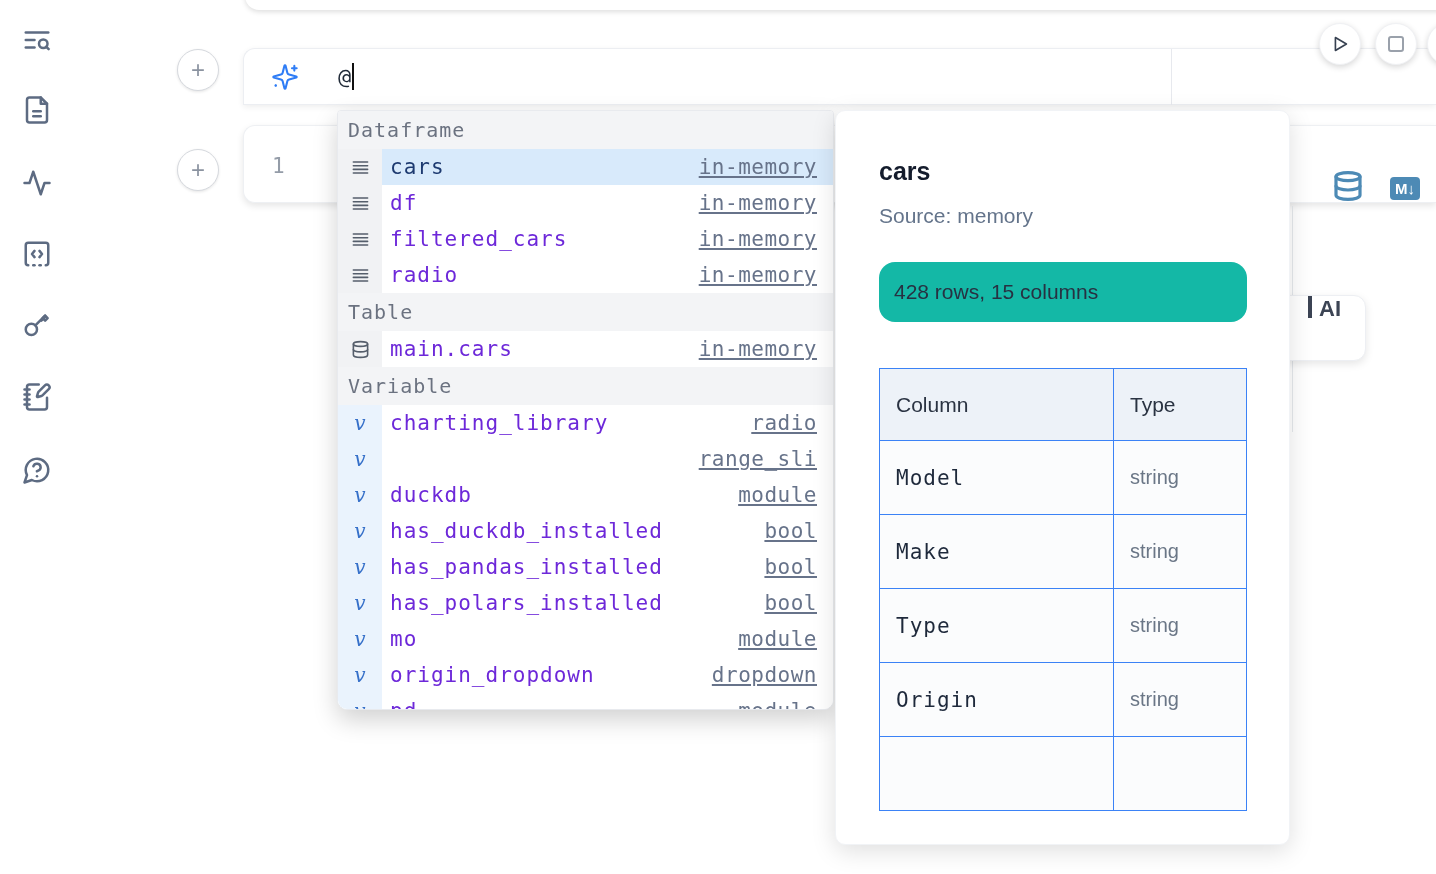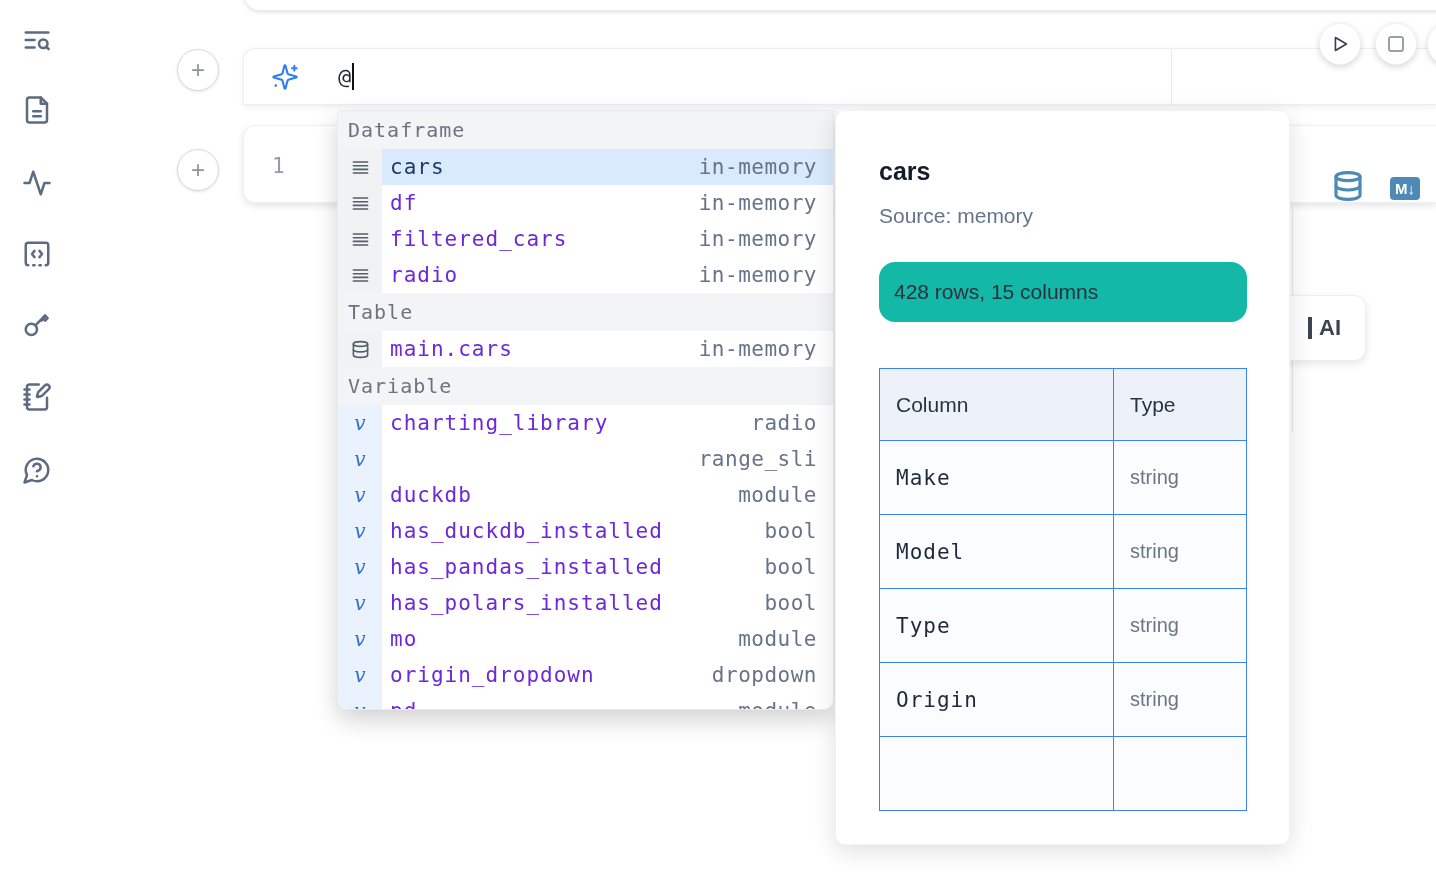--- a/index.html
+++ b/index.html
@@ -68,21 +68,21 @@
               color:#fff; font-weight:bold; font-size:15px; display:flex;
               align-items:center; justify-content:center; padding:0 3px;
               font-family:"Liberation Sans",sans-serif; cursor:pointer; }
 
   
   .bg-vline { position:absolute; left:1292px; top:206px; width:1px; height:226px;
               background:#e6e9ed; z-index:1; }
   .ai-peek-btn { position:absolute; left:1230px; top:295px; width:136px; height:66px;
                  background:#fff; border:1px solid #edeff3; border-radius:12px;
                  box-shadow:0 3px 8px rgba(0,0,0,0.10); z-index:2;
-                 display:flex; align-items:center; justify-content:flex-end;
+                 display:flex; align-items:flex-start; justify-content:flex-end;
                  padding-right:24px; cursor:pointer; }
   .ai-peek-frag { width:4px; height:22px; background:#3c4454; margin-right:7px; }
   .ai-peek-label { font-size:22px; font-weight:bold; color:#3c4454; }
 
   
   .autocomplete { position:absolute; left:337px; top:110px; width:497px; height:600px;
                   background:#fff; border:1px solid #e8eaee; border-radius:4px 4px 10px 10px;
                   box-shadow:0 10px 25px rgba(0,0,0,0.18); overflow:hidden; z-index:30; }
   .ac-header { height:38px; background:#f3f4f6; color:#6b7280;
                font-family:"DejaVu Sans Mono",monospace; font-size:20px; letter-spacing:1px;
@@ -94,21 +94,21 @@
   .ac-ico svg { width:19px; height:19px; stroke:#555e6b; fill:none;
                 stroke-width:2; stroke-linecap:round; stroke-linejoin:round; }
   .var-glyph { font-family:"DejaVu Serif", serif; font-style:italic; font-size:20px; color:#3670c9; }
   .ac-main { flex:1; min-width:0; display:flex; align-items:center;
              padding:0 16px 0 8px; overflow:hidden; }
   .ac-row.selected .ac-main { background:#d8eafb; }
   .ac-name { font-family:"DejaVu Sans Mono",monospace; font-size:21px; letter-spacing:1px;
              color:#6d28d9; white-space:pre; }
   .ac-row.selected .ac-name { color:#1d3a70; }
   .ac-type { margin-left:auto; font-family:"DejaVu Sans Mono",monospace; font-size:21px;
-             letter-spacing:0.5px; color:#67738a; white-space:pre; padding-left:12px; }
+             letter-spacing:0.5px; color:#67738a; white-space:pre; padding-left:12px;text-decoration:underline; }
 
   
   .panel { position:absolute; left:835px; top:110px; width:455px; height:735px;
            background:#fff; border:1px solid #f1f3f6; border-radius:10px;
            box-shadow:0 6px 24px rgba(0,0,0,0.13); z-index:40; padding:46px 42px 0 43px; }
   .panel-title { font-size:25px; font-weight:bold; color:#141c2c; }
   .panel-source { margin-top:18px; font-size:21px; color:#64748b; }
   .panel-pill { margin-top:34px; height:60px; background:#14b8a6; border-radius:16px;
                 display:flex; align-items:center; padding-left:15px;
                 font-size:21px; color:#273142; }
@@ -402,25 +402,25 @@
     <div class="panel-table-wrap">
       <table class="schema">
         <thead>
           <tr>
             <th>Column</th>
             <th>Type</th>
           </tr>
         </thead>
         <tbody id="schema-body">
             <tr>
-              <td class="col-name">Make</td>
+              <td class="col-name">Model</td>
               <td class="col-type">string</td>
             </tr>
             <tr>
-              <td class="col-name">Model</td>
+              <td class="col-name">Make</td>
               <td class="col-type">string</td>
             </tr>
             <tr>
               <td class="col-name">Type</td>
               <td class="col-type">string</td>
             </tr>
             <tr>
               <td class="col-name">Origin</td>
               <td class="col-type">string</td>
             </tr>

